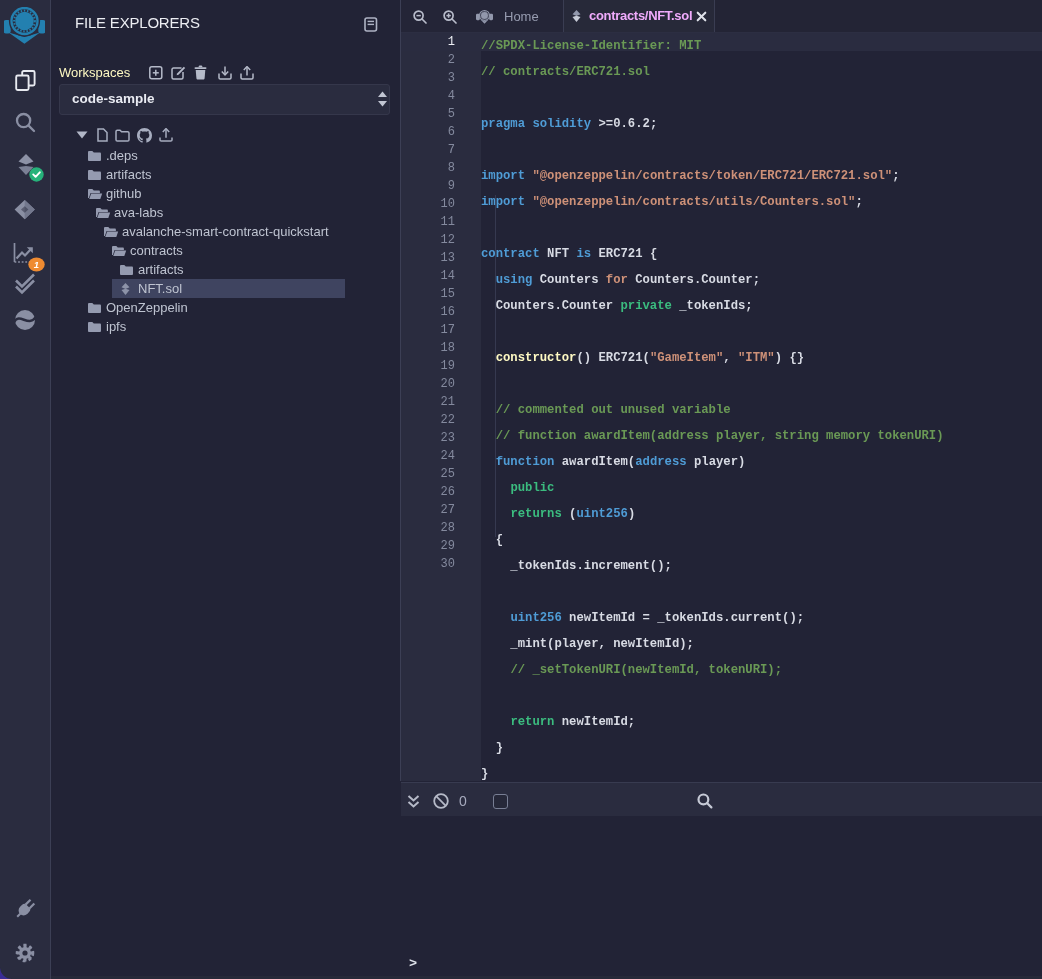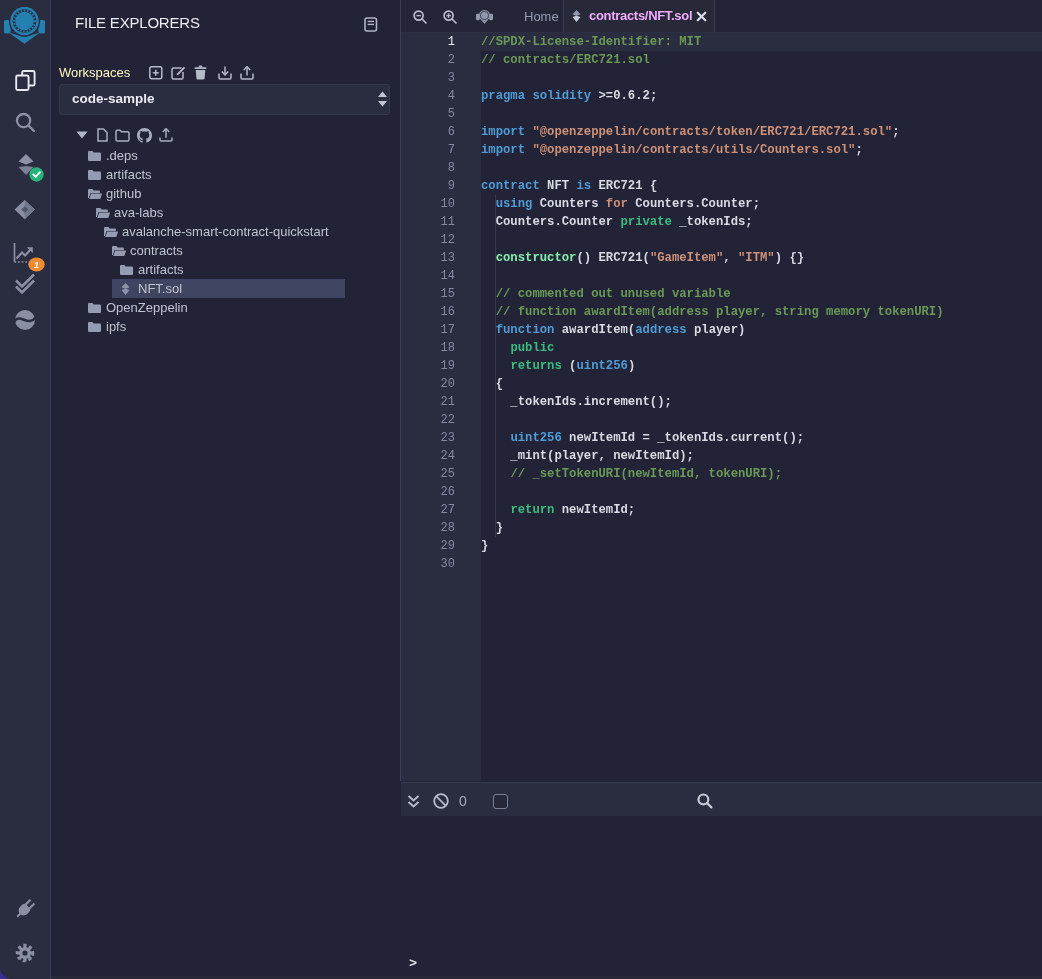--- a/index.html
+++ b/index.html
@@ -29,31 +29,31 @@
 .fo2 { d:path("M1.2,11 L3.2,5.6 H14.2 L12.3,11 Z"); fill:#959bb0; }
 #selrow { left:112px; top:279px; width:233px; height:19px; background:#3f4460; }
 
 
 #edivider { left:400px; top:0; width:1px; height:781px; background:#3c3f55; z-index:4; }
 #tabbar { left:401px; top:0; width:641px; height:33px; background:#232435; }
 #hometab { left:401px; top:0; width:163px; height:32px; background:#242537; }
 #activetab { left:564px; top:0; width:150px; height:32px; background:#272939; }
 .tabdiv { position:absolute; top:0; width:1px; height:32px; background:#3a3d52; }
 #tabline { left:401px; top:32px; width:641px; height:1px; background:#2c2e42; }
-#hometext { left:524px; top:9px; font-size:13px; color:#979cb0; }
+#hometext { left:504px; top:9px; font-size:13px; color:#979cb0; }
 #activetext { left:589px; top:8px; font-size:13px; font-weight:bold; letter-spacing:-0.3px; color:#f0abfc; }
 
 #gutter { left:401px; top:33px; width:80px; height:748px; background:#2a2c3f; }
 #curline { left:401px; top:33px; width:641px; height:18px; background:#2a2c40; }
 #lnums { left:401px; top:33px; width:54px; font-family:"Liberation Mono", monospace; font-size:12px; line-height:18px; color:#848a9e; text-align:right; white-space:pre; }
-#code { left:481px; top:33px; font-family:"Liberation Mono", monospace; font-size:12.24px; font-weight:bold; line-height:18px; color:#d8dbe4; white-space:pre; }
+#code { left:481px; top:33px; font-family:"Liberation Mono", monospace; font-size:12.24px; font-weight:bold; line-height:26px; color:#d8dbe4; white-space:pre; }
 #code .c { color:#6a9955; font-weight:bold; }
 #code .k { color:#4f9cd6; }
 #code .g { color:#3bbc7f; }
-#code .p { color:#86efac; }
+#code .p { color:#fef9c3; }
 #code .s { color:#ce9178; }
 .iguide { position:absolute; left:495px; width:1px; background:#363950; }
 
 
 #termbar { left:401px; top:782px; width:641px; height:34px; background:#2a2c3f; border-top:1px solid #383b50; }
 #termzero { left:459px; top:793px; font-size:14px; color:#a7abbe; }
 #termcheck { left:493px; top:794px; width:15px; height:15px; border:1px solid #787e94; border-radius:3px; background:#262839; }
 #termlabel { left:517px; top:794px; font-size:14px; color:#c6cad6;margin-top:21px; }
 #terminput { left:722px; top:789px; width:281px; height:25px; background:#262839; border:1px solid #4a4e68; border-radius:4px; color:#8b91a7; font-size:14px; line-height:23px; padding-left:16px; }
 #termbody { left:401px; top:817px; width:641px; height:162px; background:#222336; }

